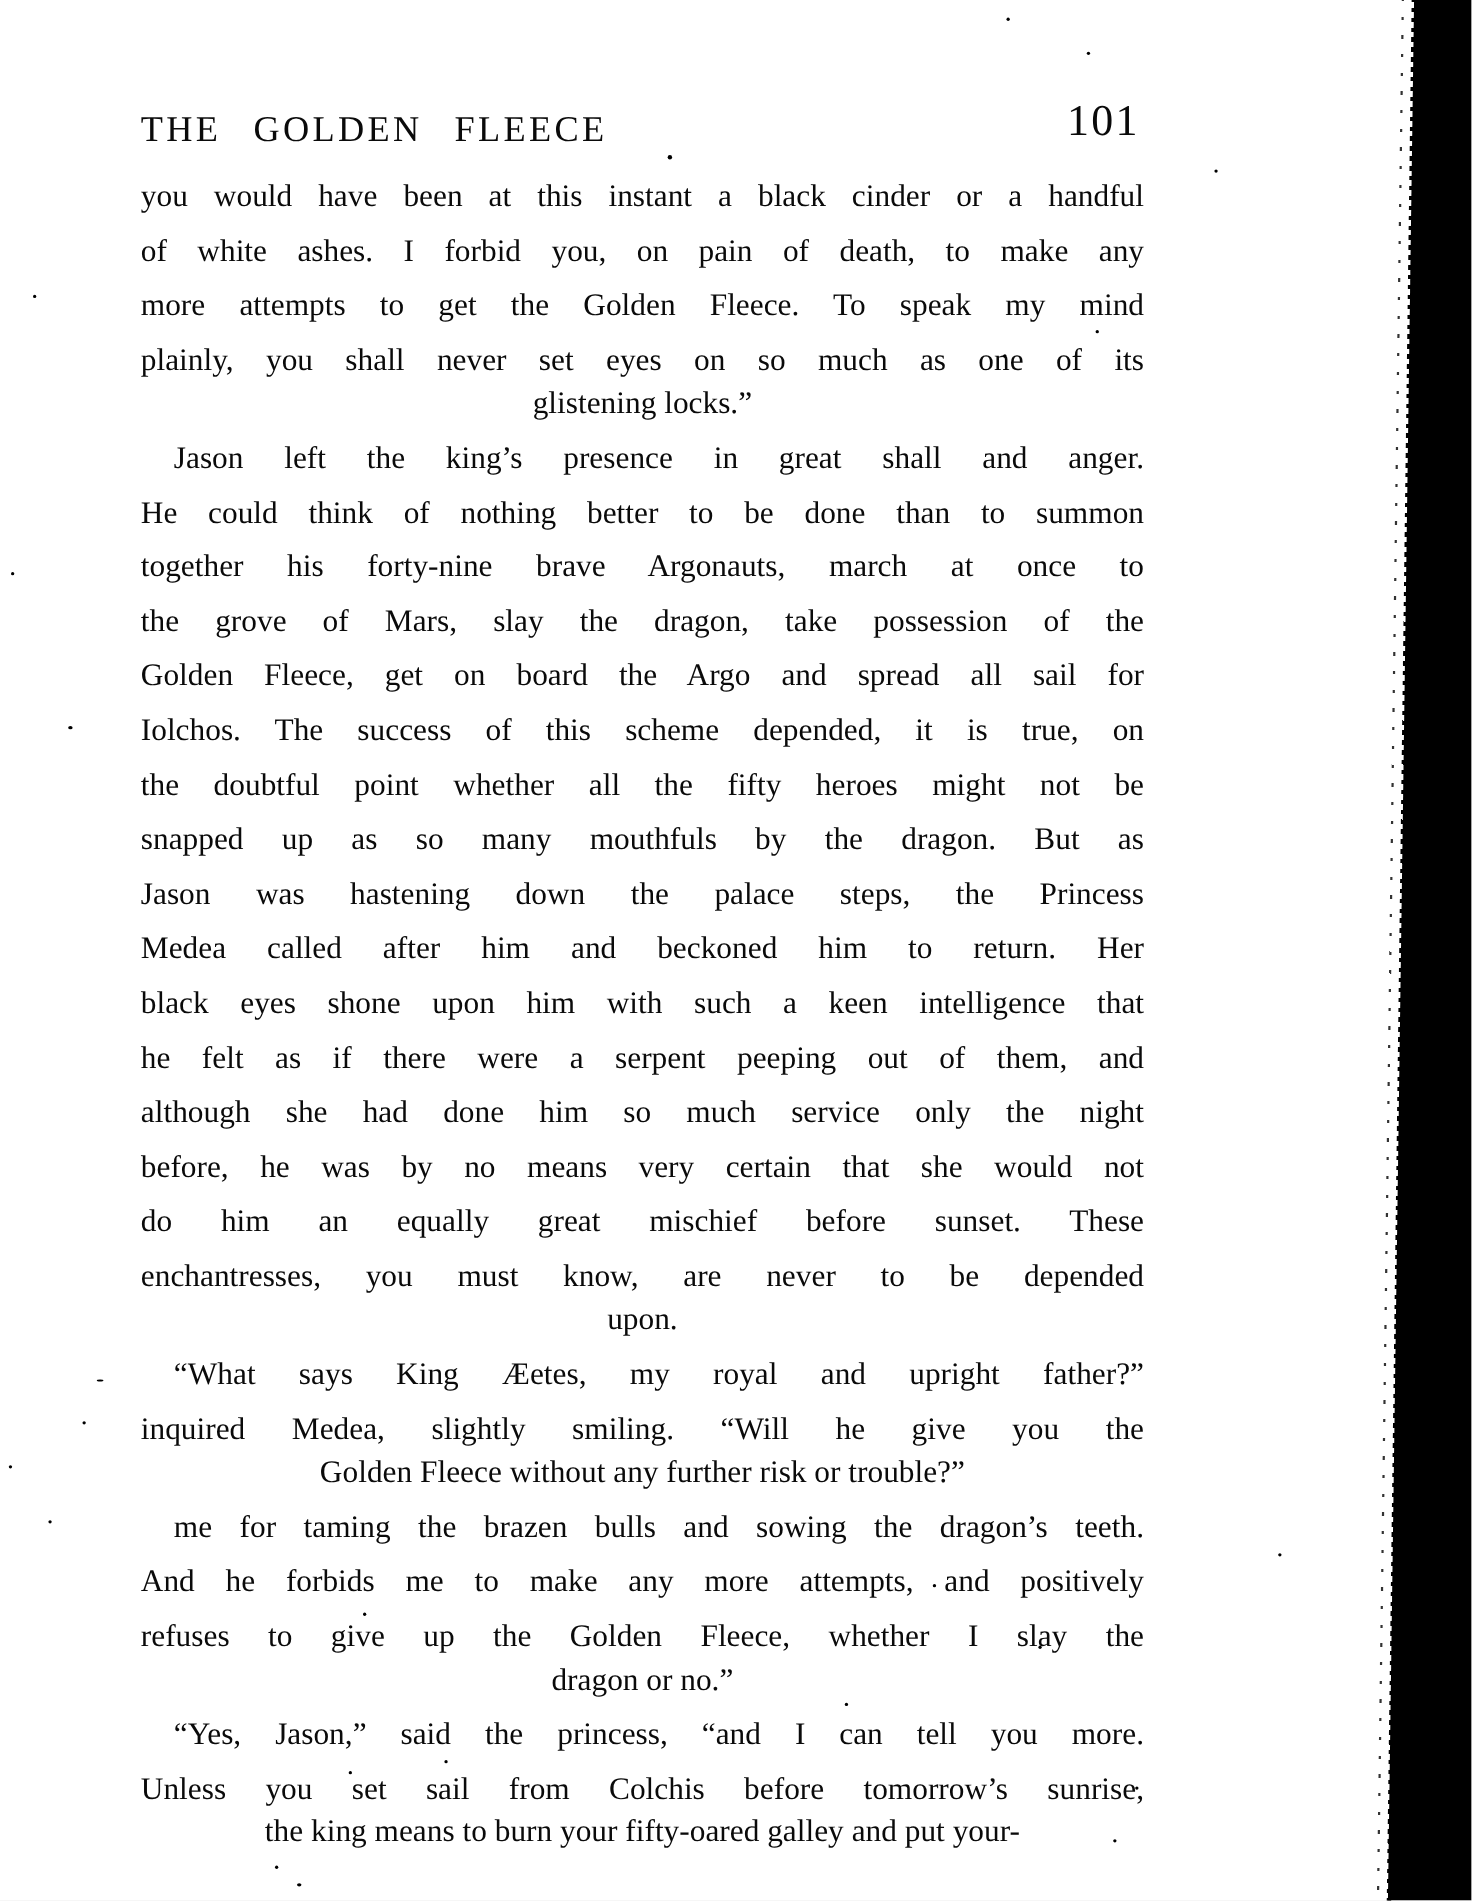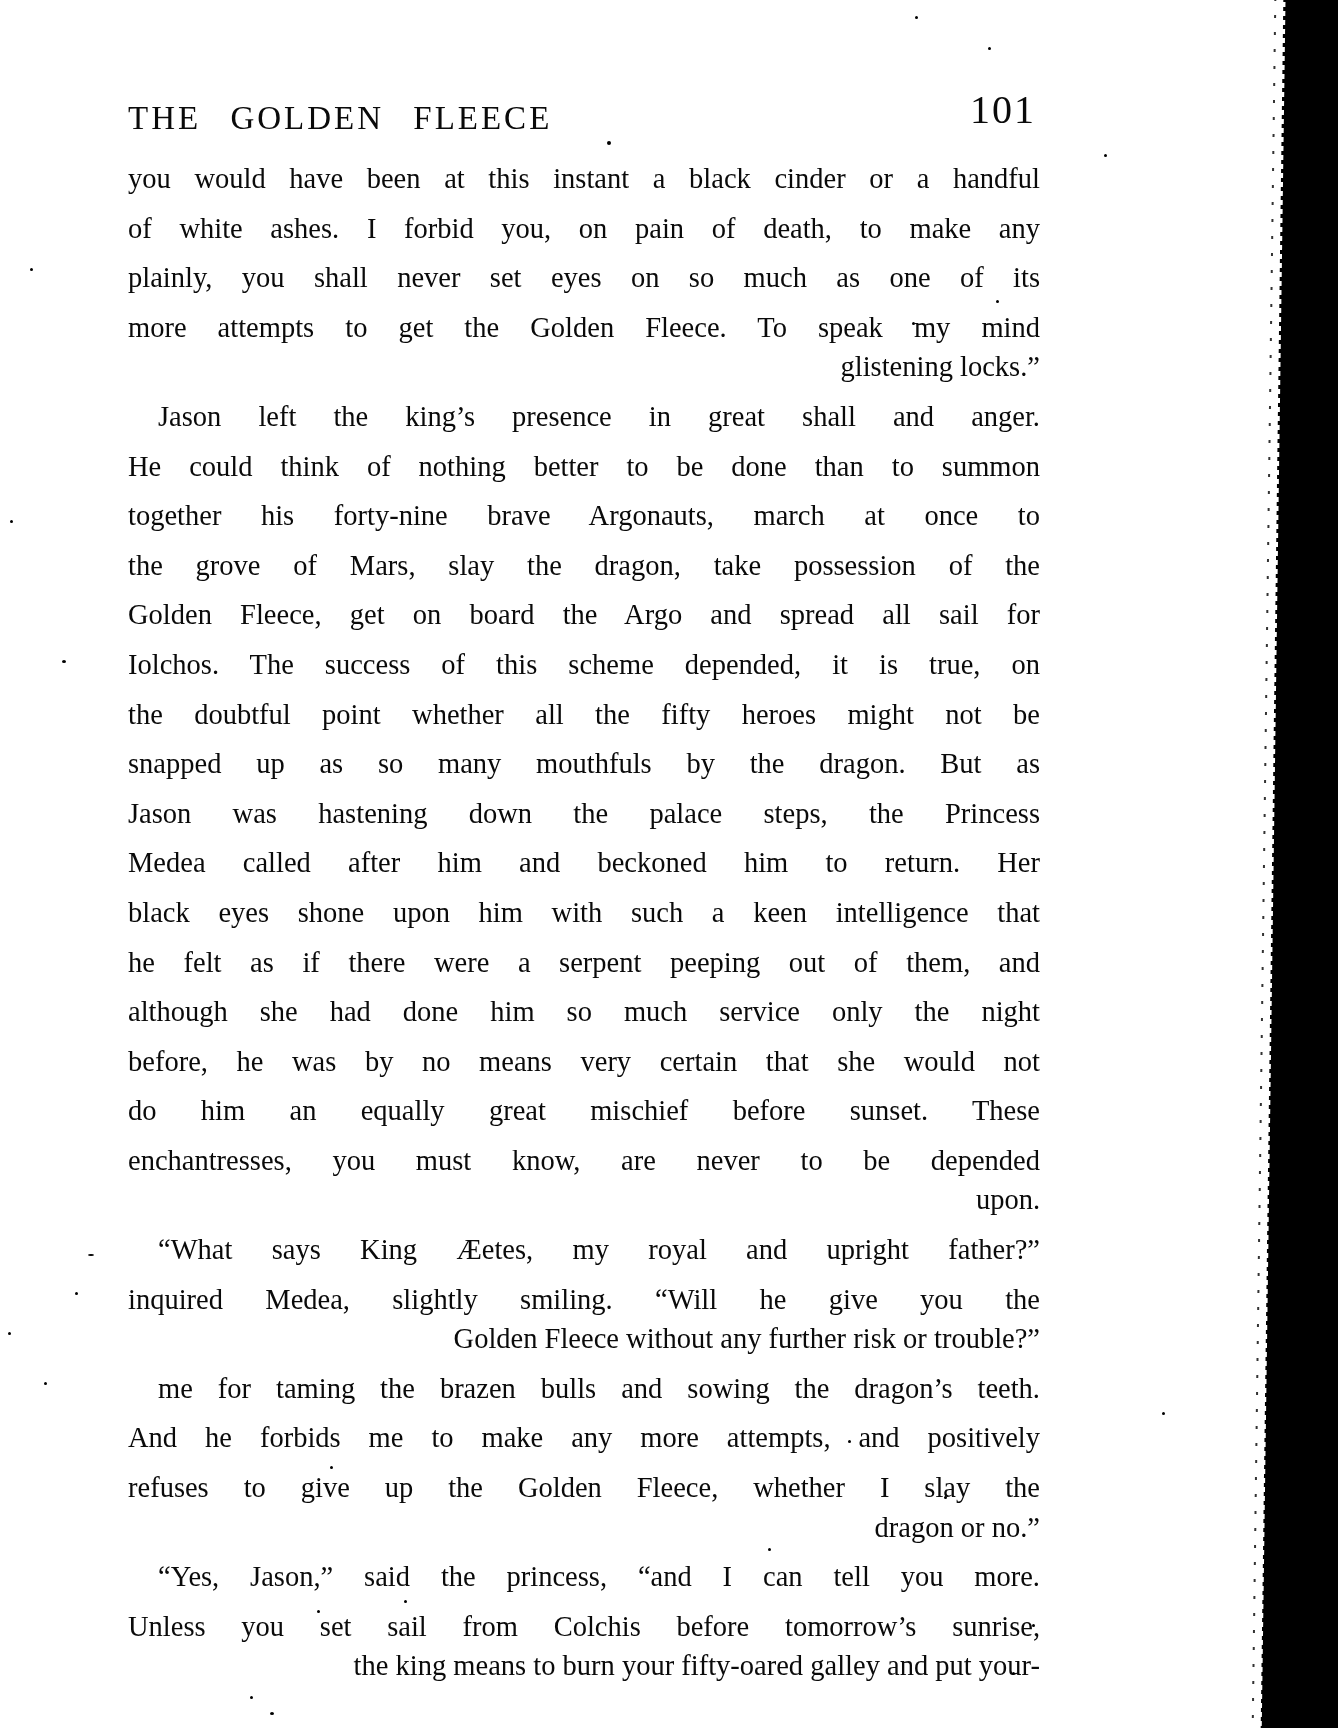--- a/index.html
+++ b/index.html
@@ -25,21 +25,21 @@
   
   .text-block{
     position:absolute;left:128px;top:149px;width:912px;
     font-size:28.5px;
   }
   .para{margin:0;padding:0;}
   .para.indent .line:first-child{text-indent:30px;}
   .line{
     height:39.6px;line-height:39.6px;
     overflow:hidden;
-    text-align:right;
+    text-align:center;
   }
   .line.j{text-align:justify;margin-top:10px;}
   .line.j::after{content:"";display:inline-block;width:100%;height:0;}
   
   .scan-band{
     position:absolute;top:0;left:1256px;width:82px;height:1728px;
     background:#000;
     clip-path:polygon(36% 0, 100% 0, 100% 100%, 7% 100%);
   }
   .scan-noise-line{
@@ -62,22 +62,22 @@
 
   <div class="header">
     <div class="header-title">THE GOLDEN FLEECE</div>
     <div class="page-num">101</div>
   </div>
 
   <div class="text-block">
       <div class="para">
         <div class="line j">you would have been at this instant a black cinder or a handful</div>
         <div class="line j">of white ashes.  I forbid you, on pain of death, to make any</div>
+        <div class="line j">more attempts to get the Golden Fleece.  To speak my mind</div>
         <div class="line j">plainly, you shall never set eyes on so much as one of its</div>
-        <div class="line j">more attempts to get the Golden Fleece.  To speak my mind</div>
         <div class="line">glistening locks.”</div>
       </div>
       <div class="para indent">
         <div class="line j">Jason left the king’s presence in great shall and anger.</div>
         <div class="line j">He could think of nothing better to be done than to summon</div>
         <div class="line j">together his forty-nine brave Argonauts, march at once to</div>
         <div class="line j">the grove of Mars, slay the dragon, take possession of the</div>
         <div class="line j">Golden Fleece, get on board the Argo and spread all sail for</div>
         <div class="line j">Iolchos.  The success of this scheme depended, it is true, on</div>
         <div class="line j">the doubtful point whether all the fifty heroes might not be</div>

